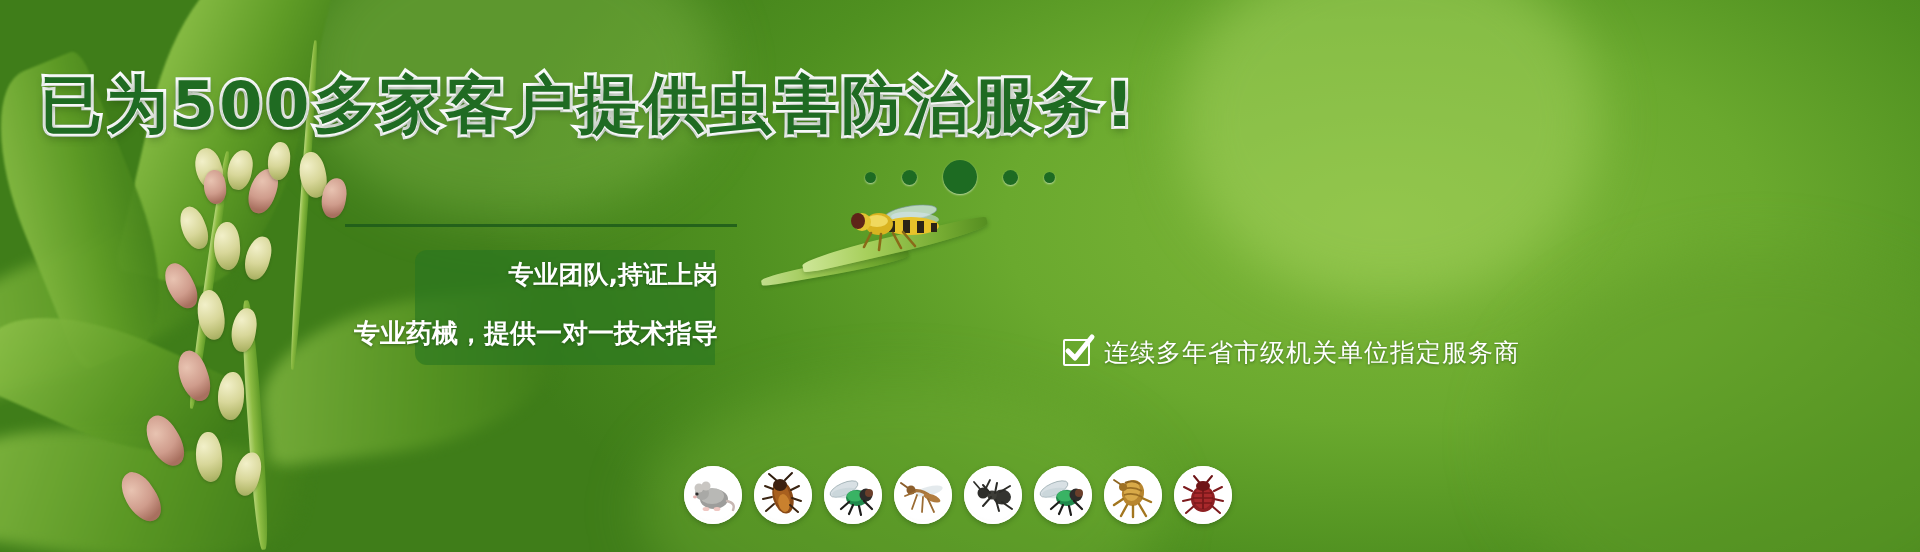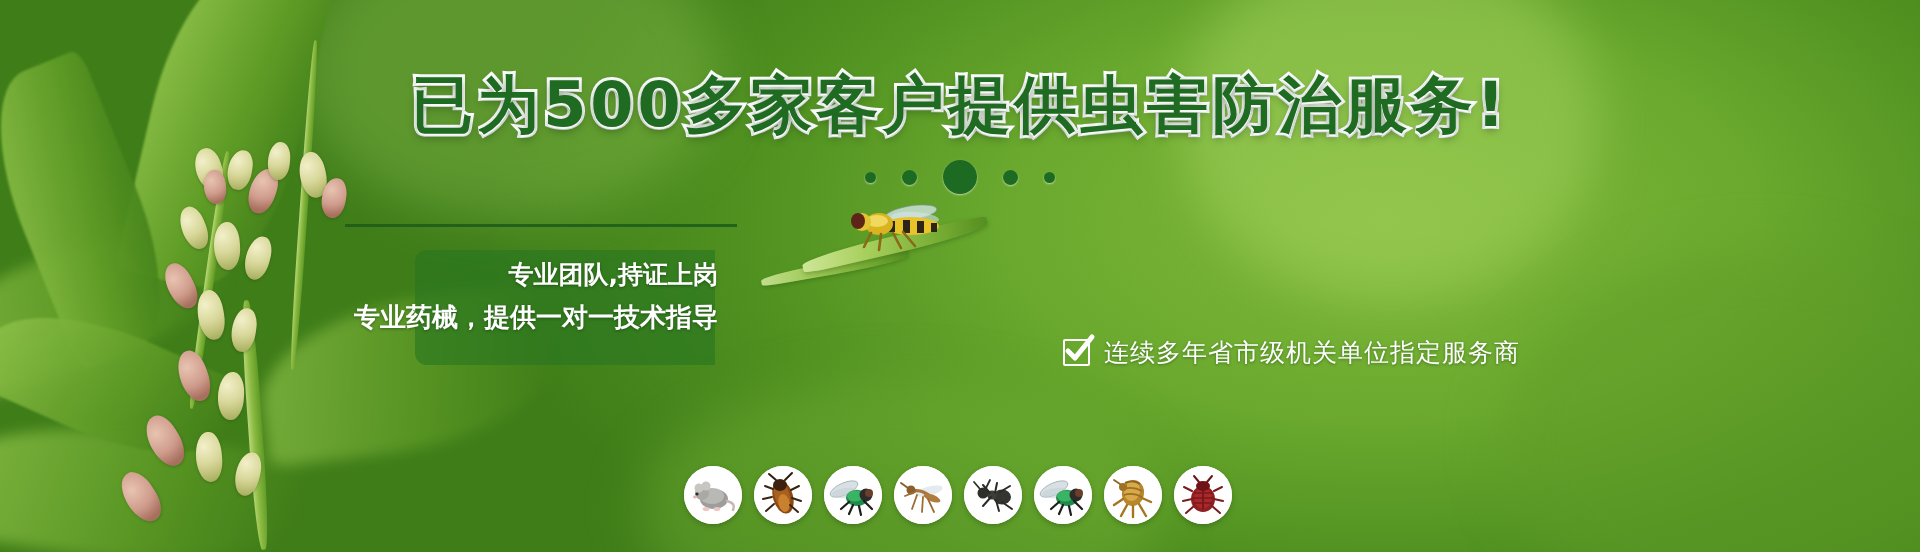--- a/index.html
+++ b/index.html
@@ -27,32 +27,33 @@
   .leaf.soft{filter:blur(7px);opacity:.85;}
   .stem{position:absolute;background:linear-gradient(90deg,#b9d77a,#8cbb42 40%,#5f9a26);border-radius:40%;}
   .bud{position:absolute;border-radius:55% 45% 50% 50%;
        background:radial-gradient(circle at 34% 28%,#f2f0c9,#d8d79a 45%,#b9bd72 75%,#9aa457);
        box-shadow:0 1px 3px rgba(40,60,20,.35);}
   .bud.pink{background:radial-gradient(circle at 36% 30%,#e8c3b1,#cf9c8c 48%,#a8705f 80%);}
 
   
   .headline{
     position:absolute; left:0; top:74px; width:1920px;
-    text-align:center;
+    text-align:left;
     font-size:62px; line-height:1.0;
     font-weight:bold;
     letter-spacing:4px;
     color:#1f6b22;
     font-family:"DejaVu Sans","Liberation Sans",sans-serif;
     -webkit-text-stroke:6px #ffffff;
     paint-order:stroke fill;
     text-shadow:
       0 2px 0 rgba(255,255,255,.85),
       0 4px 9px rgba(20,50,10,.45);
     white-space:nowrap;
+    padding-left:40px;
   }
   .headline .inner{
     background:linear-gradient(180deg,#2f8b2c 0%,#1c6a1d 45%,#0f4f14 100%);
     -webkit-background-clip:text;
     background-clip:text;
   }
 
   
   .dots{position:absolute;top:160px;left:0;width:1920px;display:flex;justify-content:center;align-items:center;gap:26px;}
   .dot{background:#1d6b22;border-radius:50%;box-shadow:0 1px 2px rgba(255,255,255,.55);}
@@ -65,21 +66,21 @@
 
   
   .panel{
     position:absolute; left:415px; top:250px; width:300px; height:115px;
     background:rgba(40,118,32,.62);
     border-radius:12px 0 0 12px;
     backdrop-filter:blur(1px);
   }
   .panel-lines{
     position:absolute; left:330px; top:258px; width:420px;
-    display:flex; flex-direction:column; gap:9px;
+    display:flex; flex-direction:column; gap:25px;
     color:#ffffff; font-weight:bold;
     font-family:"DejaVu Sans","Liberation Sans",sans-serif;
     text-shadow:0 1px 3px rgba(15,50,10,.5);
   }
   .pl{ text-align:right; padding-right:32px; white-space:nowrap; }
   .pl.l1{ font-size:25px; }
   .pl.l2{ font-size:26px; }
   .pl.l3{ font-size:26px; }
 
   

